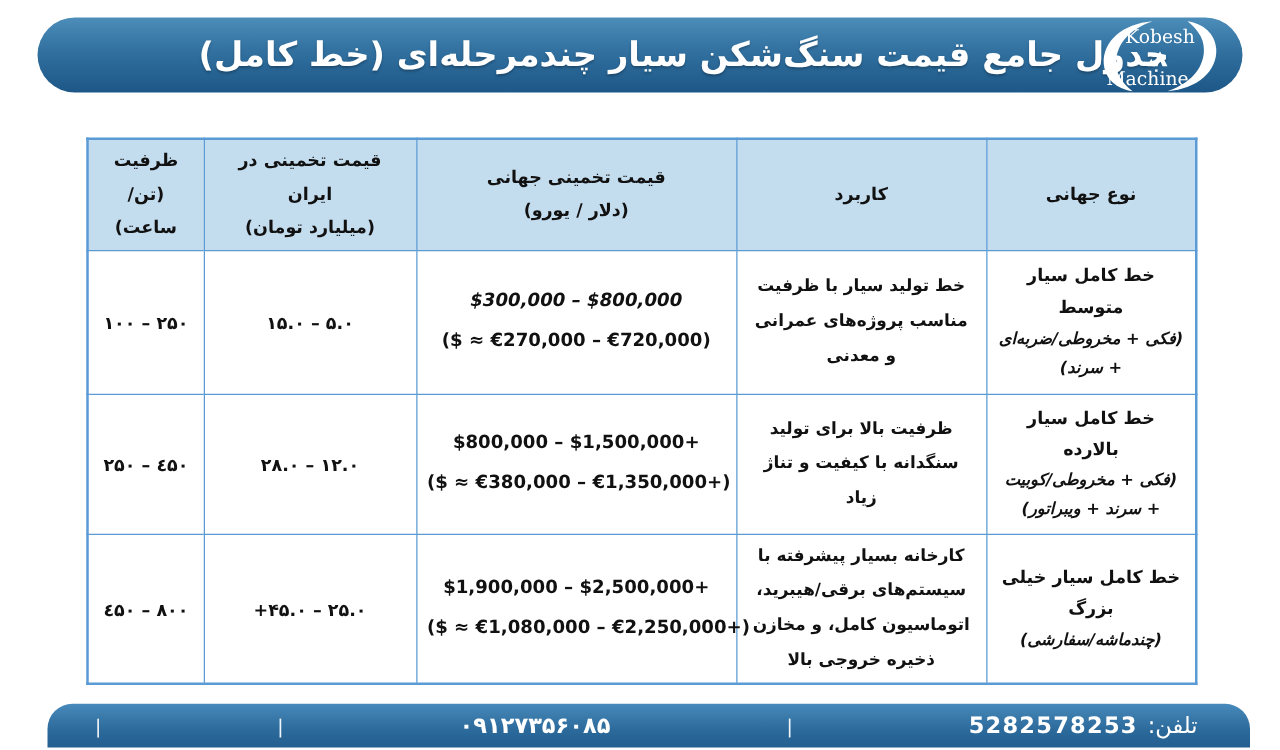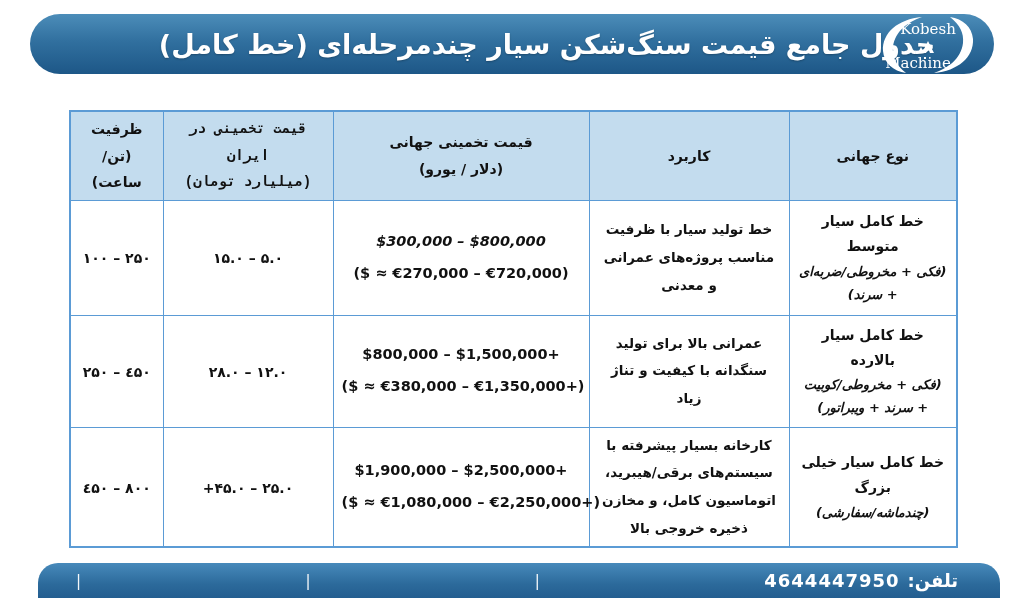--- a/index.html
+++ b/index.html
@@ -61,21 +61,21 @@
   .price-table thead th {
     background: #c3dcee;
     height: 88px;
     font-size: 14px;
     font-weight: bold;
     line-height: 1.9;
   }
   .col-device   { width: 168px; }
   .col-app      { width: 200px; }
   .col-global   { width: 256px; }
-  .col-iran     { width: 170px; font-family: Liberation Mono, monospace; }
+  .col-iran     { width: 170px; }
   .col-capacity { width: 93px; }
 
   tr.row-1 { height: 115px; }
   tr.row-2 { height: 112px; }
   tr.row-3 { height: 120px; }
 
   .device-name {
     font-weight: bold;
     font-size: 14px;
     line-height: 1.8;
@@ -116,21 +116,21 @@
     border-radius: 20px 20px 0 0;
     background: linear-gradient(180deg, #478abb 0%, #2c6a9b 60%, #235e90 100%);
     direction: rtl;
     display: flex;
     align-items: center;
     justify-content: space-between;
     padding: 0 42px 0 38px;
     color: #fff;
   }
   .footer .phone-group { display: inline-flex; align-items: center; gap: 8px; white-space: nowrap; }
-  .footer .phone-label { font-weight: bold; font-size: 18px; text-align: center; }
+  .footer .phone-label { font-weight: normal; font-size: 18px; text-align: center; }
   .footer .phone { direction: ltr; display: inline-block; font-weight: bold; font-size: 18px; letter-spacing: 1px; }
   .footer .sep { font-size: 15px; opacity: .95; }
   .footer .website { direction: ltr; display: inline-block; font-weight: bold; font-size: 20px; }
 </style>
 </head>
 <body>
 
 <div class="banner">
   <div class="banner-title">جدول جامع قیمت سنگ‌شکن سیار چندمرحله‌ای (خط کامل)</div>
   <div class="logo">
@@ -194,21 +194,21 @@
       <td>
         <span class="num">۱۰۰ – ۲۵۰</span>
       </td>
     </tr>
     <tr class="row-2">
       <td>
         <div class="device-name">خط کامل سیار بالارده</div>
         <div class="device-detail">(فکی + مخروطی/کوبیت + سرند + ویبراتور)</div>
       </td>
       <td>
-        <div class="application-text">عمرانی بالا برای تولید سنگدانه با کیفیت و تناژ زیاد</div>
+        <div class="application-text">ظرفیت بالا برای تولید سنگدانه با کیفیت و تناژ زیاد</div>
       </td>
       <td>
         <span class="price-line">$800,000 – $1,500,000+</span>
         <span class="price-line">($ ≈ €380,000 – €1,350,000+)</span>
       </td>
       <td>
         <span class="num">۲۸.۰ – ۱۲.۰</span>
       </td>
       <td>
         <span class="num">۲۵۰ – ٤۵۰</span>
@@ -232,18 +232,19 @@
       <td>
         <span class="num">٤۵۰ – ۸۰۰</span>
       </td>
     </tr>
   </tbody>
 </table>
 
 <div class="footer">
   <span class="phone-group">
     <span class="phone-label">تلفن:</span>
-    <span class="phone">4644447950</span>
+    <span class="phone">5282578253</span>
   </span>
   <span class="sep">|</span>
+  <span class="phone">۰۹۱۲۷۳۵۶۰۸۵</span>
   <span class="sep">|</span>
   <span class="sep">|</span>
 </div>
 
 </body></html>

